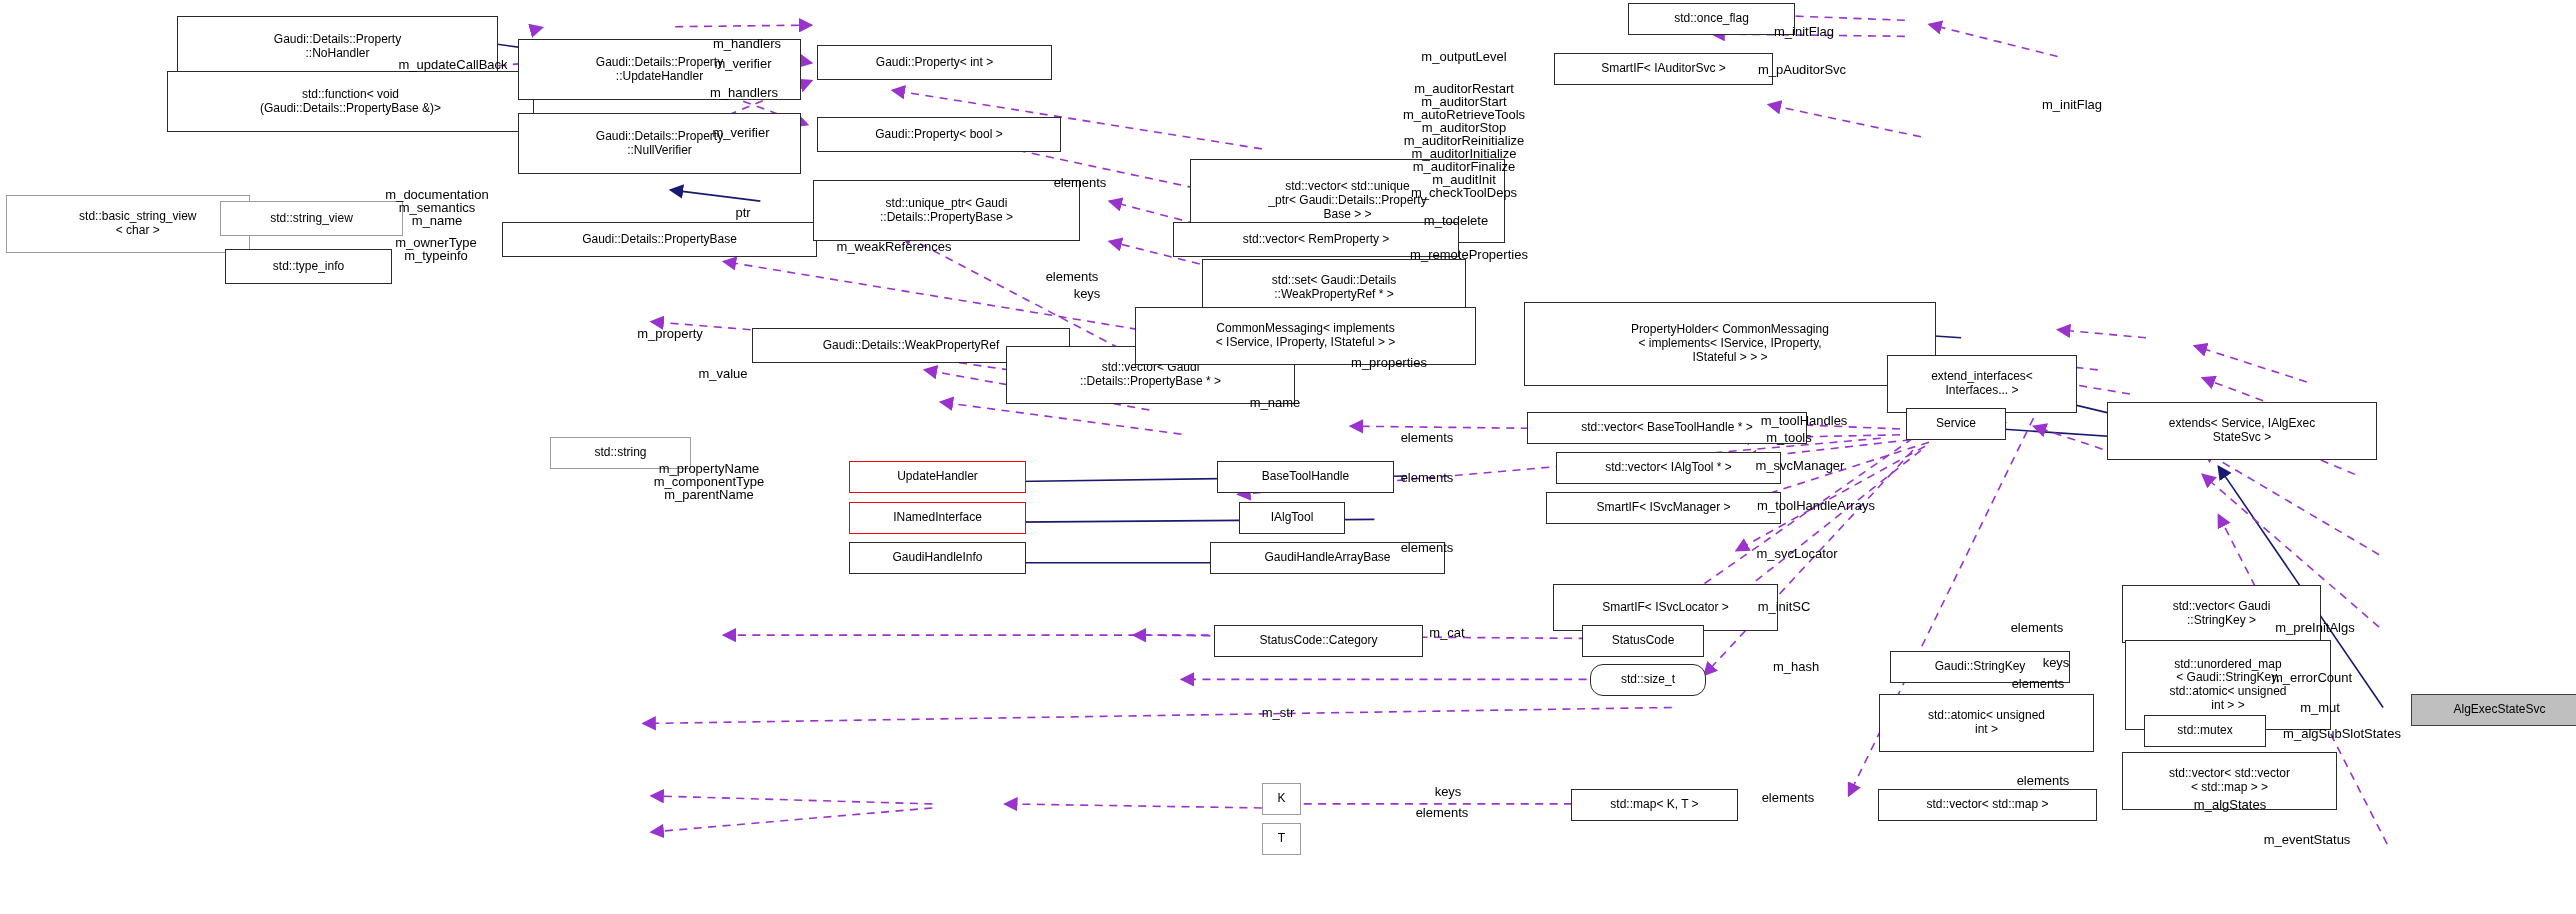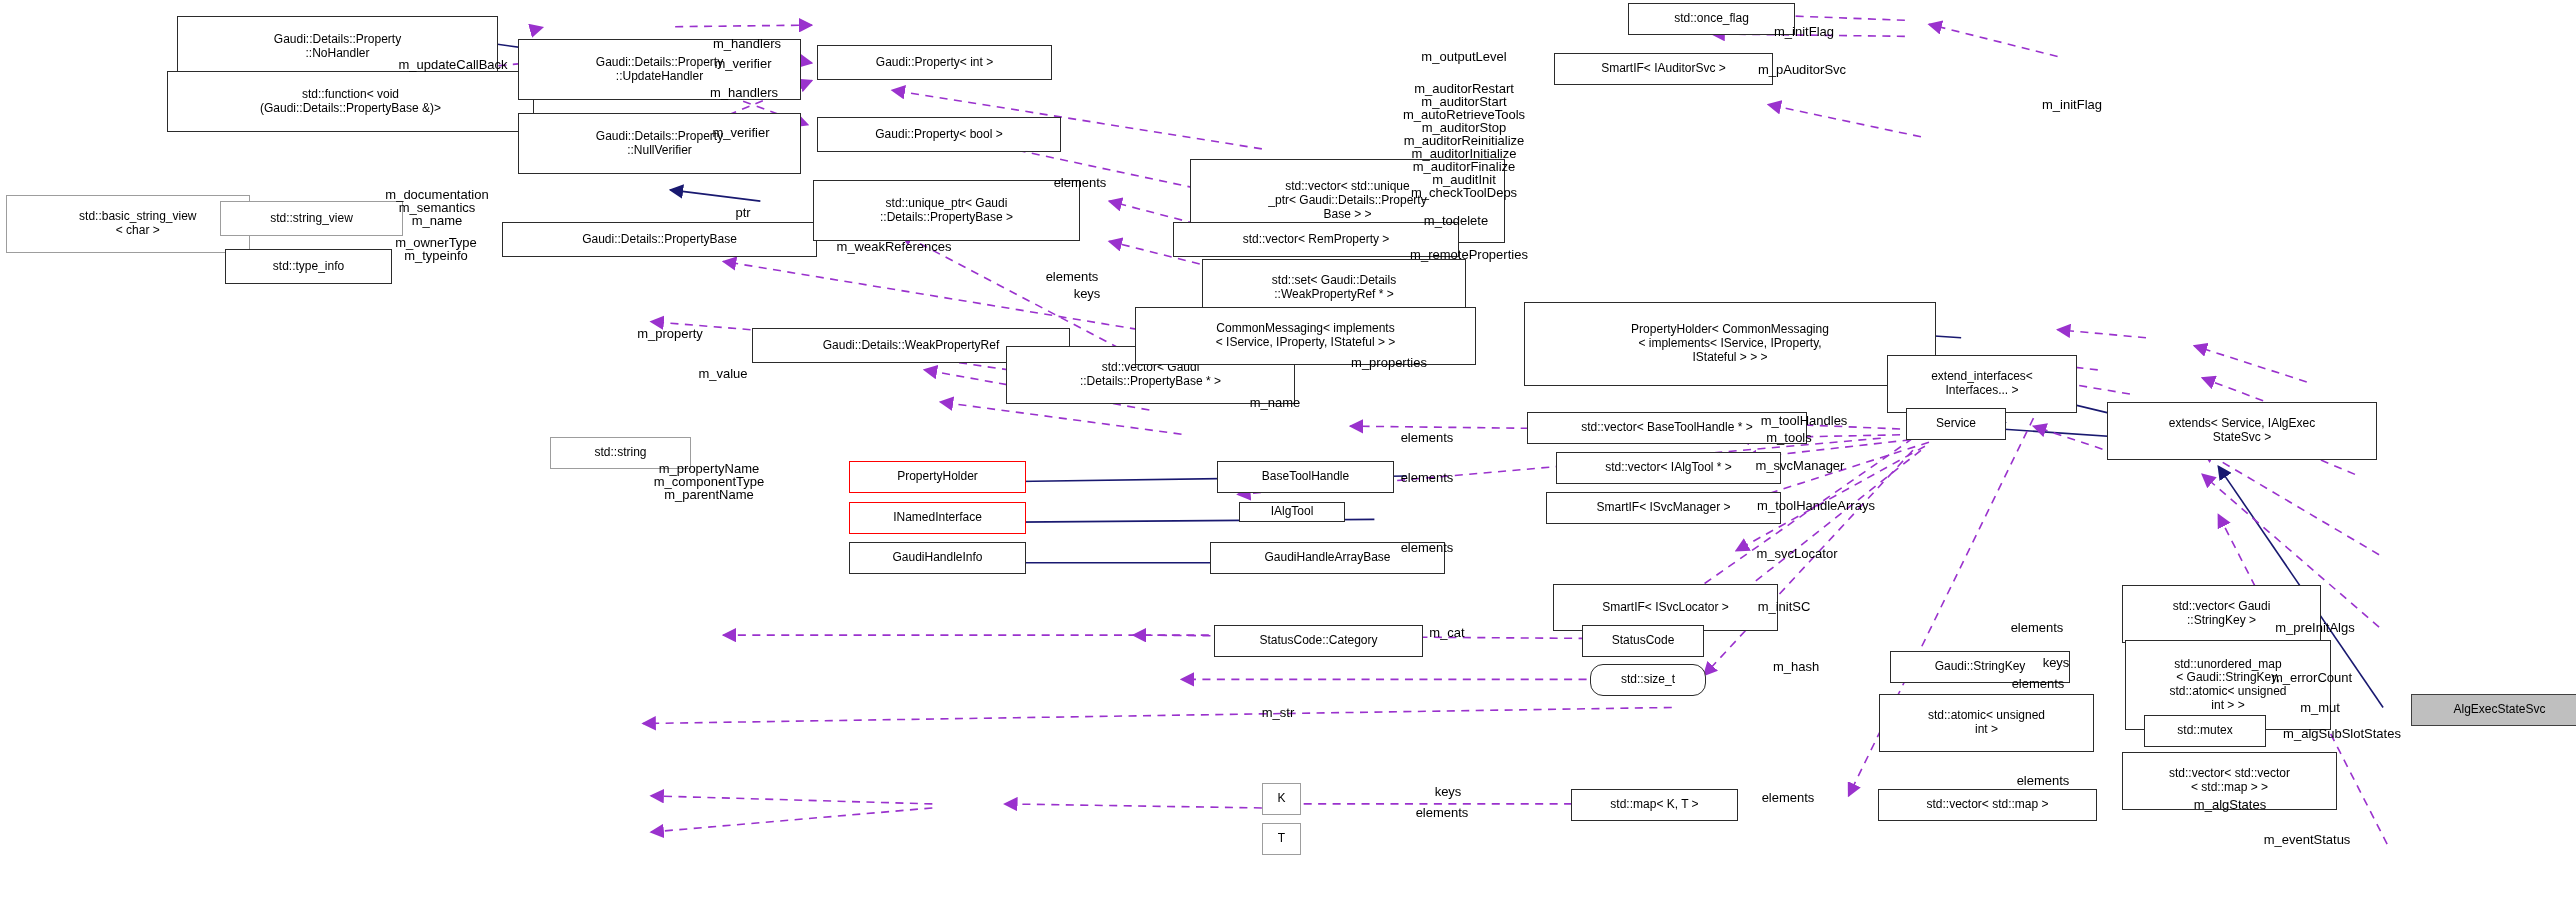--- a/index.html
+++ b/index.html
@@ -164,25 +164,25 @@
     <div class="node" style="left: 1887px; top: 355px; width: 190px; height: 58px;">extend_interfaces&lt;
 Interfaces... &gt;</div>
     <div class="node" style="left: 1906px; top: 408px; width: 100px; height: 32px;">Service</div>
     <div class="node" style="left: 2107px; top: 402px; width: 270px; height: 58px;">extends&lt; Service, IAlgExec
 StateSvc &gt;</div>
     <div class="node grey-border" style="left: 550px; top: 437px; width: 141px; height: 32px;">std::string</div>
     <div class="node" style="left: 1527px; top: 412px; width: 280px; height: 32px;">std::vector&lt; BaseToolHandle * &gt;</div>
     <div class="node" style="left: 1556px; top: 452px; width: 225px; height: 32px;">std::vector&lt; IAlgTool * &gt;</div>
     <div class="node" style="left: 1546px; top: 492px; width: 235px; height: 32px;">SmartIF&lt; ISvcManager &gt;</div>
     <div class="node" style="left: 1553px; top: 584px; width: 225px; height: 47px;">SmartIF&lt; ISvcLocator &gt;</div>
-    <div class="node red-border" style="left: 849px; top: 461px; width: 177px; height: 32px;">PropertyHolder</div>
+    <div class="node red-border" style="left: 849px; top: 461px; width: 177px; height: 32px;">UpdateHandler</div>
     <div class="node red-border" style="left: 849px; top: 502px; width: 177px; height: 32px;">INamedInterface</div>
     <div class="node" style="left: 849px; top: 542px; width: 177px; height: 32px;">GaudiHandleInfo</div>
     <div class="node" style="left: 1217px; top: 461px; width: 177px; height: 32px;">BaseToolHandle</div>
-    <div class="node" style="left: 1239px; top: 502px; width: 106px; height: 20px;">IAlgTool</div>
+    <div class="node" style="left: 1239px; top: 502px; width: 106px; height: 32px;">IAlgTool</div>
     <div class="node" style="left: 1210px; top: 542px; width: 235px; height: 32px;">GaudiHandleArrayBase</div>
     <div class="node" style="left: 1214px; top: 625px; width: 209px; height: 32px;">StatusCode::Category</div>
     <div class="node" style="left: 1582px; top: 625px; width: 122px; height: 32px;">StatusCode</div>
     <div class="node" style="left: 1590px; top: 664px; width: 116px; height: 32px; border-radius: 13px;">std::size_t</div>
     <div class="node" style="left: 1879px; top: 694px; width: 215px; height: 58px;">std::atomic&lt; unsigned
 int &gt;</div>
     <div class="node" style="left: 1890px; top: 651px; width: 180px; height: 32px;">Gaudi::StringKey</div>
     <div class="node" style="left: 2122px; top: 585px; width: 199px; height: 58px;">std::vector&lt; Gaudi
 ::StringKey &gt;</div>
     <div class="node" style="left: 2125px; top: 640px; width: 206px; height: 90px;">std::unordered_map

